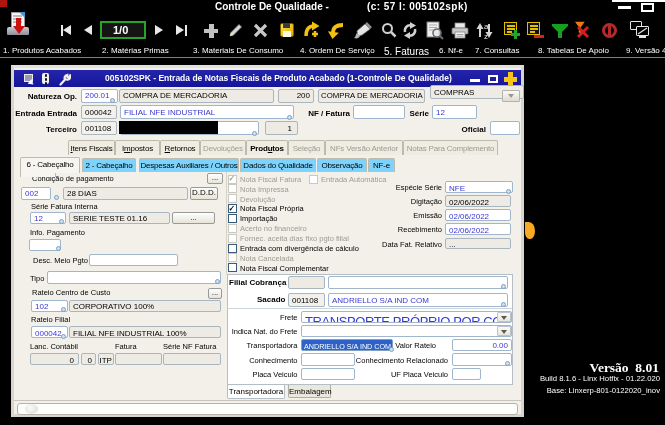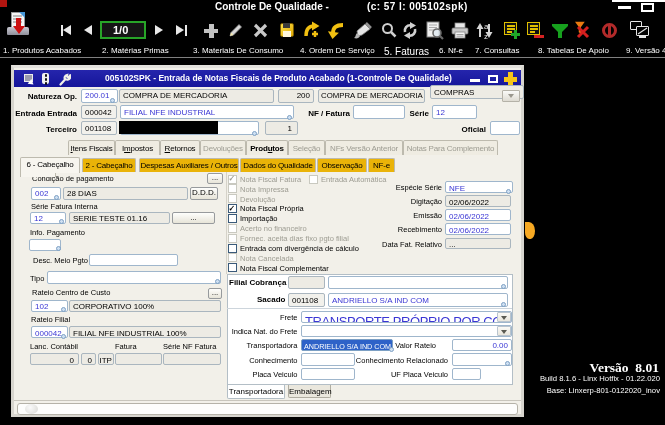--- a/index.html
+++ b/index.html
@@ -12,21 +12,21 @@
   .fg { position:absolute; background:#edebe4; border:1px solid #aab6bf; border-radius:2px; font-size:8px; color:#000; white-space:nowrap; overflow:hidden; padding:1.5px 0 0 3px; }
   .blue { color:#3a36d4; }
   .btn { position:absolute; background:linear-gradient(#fefefc,#e7e4d8); border:1px solid #979a9d; border-radius:2px; font-size:8px; color:#000; text-align:center; overflow:hidden; }
   .grip { position:absolute; width:5px; height:5px; border-radius:50%; background:#cfe0f2; border:1px solid #7da0c4; z-index:5; }
   .cb { position:absolute; width:9px; height:9px; background:#fff; border:1px solid #3a5a7a; }
   .cbf { border-color:#c9c9c0; }
   .ck { position:absolute; font-size:8px; font-weight:bold; top:-1.5px; left:0px; }
   .gray { color:#9d9c92; }
   .wtxt { position:absolute; color:#fff; white-space:nowrap; }
   .tb1 { position:absolute; top:140px; height:15px; background:#efece2; border:1px solid #bdbaae; border-bottom:none; border-radius:2px 2px 0 0; font-size:8px; color:#000; text-align:center; padding-top:3px; overflow:hidden; white-space:nowrap; letter-spacing:-0.2px; }
-  .tb2 { position:absolute; top:158px; height:14px; background:#eab308; border:1px solid #bdbaae; border-bottom:none; border-radius:2px 2px 0 0; font-size:8px; letter-spacing:-0.2px; color:#000; text-align:center; padding-top:2px; overflow:hidden; white-space:nowrap; }
+  .tb2 { position:absolute; top:158px; height:14px; background:#7dd3fc; border:1px solid #bdbaae; border-bottom:none; border-radius:2px 2px 0 0; font-size:8px; letter-spacing:-0.2px; color:#000; text-align:center; padding-top:2px; overflow:hidden; white-space:nowrap; }
   .tb1.act { background:#f7f5ef; height:17px; top:138.5px; z-index:3; }
   .tb2.act { background:#f7f5ef; height:15.5px; top:157px; z-index:3; }
   .tb1.gray, .tb2.gray { color:#9d9c92; }
   .tri { position:absolute; width:0; height:0; }
   .ic { position:absolute; }
 </style>
 </head>
 <body>
 
   <div class="abs" style="left:0;top:0;width:7px;height:7px;background:#b21510;"></div>
@@ -221,21 +221,21 @@
 
   <div class="tb2 act" style="left:20px;width:60px;">6 - Cabeçalho</div>
   <div class="tb2" style="left:82px;width:54px;">2 - Cabeçalho</div>
   <div class="tb2" style="left:139px;width:100px;">Despesas Auxiliares / Outros</div>
   <div class="tb2" style="left:240px;width:76px;">Dados do Qualidade</div>
   <div class="tb2" style="left:317px;width:50px;">Observação</div>
   <div class="tb2" style="left:368px;width:27px;">NF-e</div>
 
   <div class="rl" style="left:32px;top:174px;">Condição de pagamento</div>
   <div class="btn" style="left:207px;top:172.5px;width:16px;height:11px;font-size:8px;line-height:7px;">...</div>
-  <div class="fw blue" style="left:31px;top:186.5px;width:30px;height:13px;">002</div>
+  <div class="fw blue" style="left:21px;top:186.5px;width:30px;height:13px;">002</div>
   <div class="grip" style="left:54px;top:195px;"></div>
   <div class="fg" style="left:63px;top:186.5px;width:125px;height:13px;">28 DIAS</div>
   <div class="btn" style="left:190px;top:186.5px;width:28px;height:13px;line-height:10px;">D.D.D.</div>
   <div class="rl" style="left:31px;top:201.5px;">Série Fatura Interna</div>
   <div class="fw blue" style="left:30px;top:211.5px;width:36px;height:12px;">12</div>
   <div class="grip" style="left:59px;top:219px;"></div>
   <div class="fg" style="left:69px;top:211.5px;width:101px;height:12px;">SERIE TESTE 01.16</div>
   <div class="btn" style="left:172px;top:211.5px;width:43px;height:12px;line-height:9px;">...</div>
   <div class="rl" style="left:30px;top:228px;">Info. Pagamento</div>
   <div class="fw" style="left:29px;top:238.5px;width:32px;height:12px;"></div>

